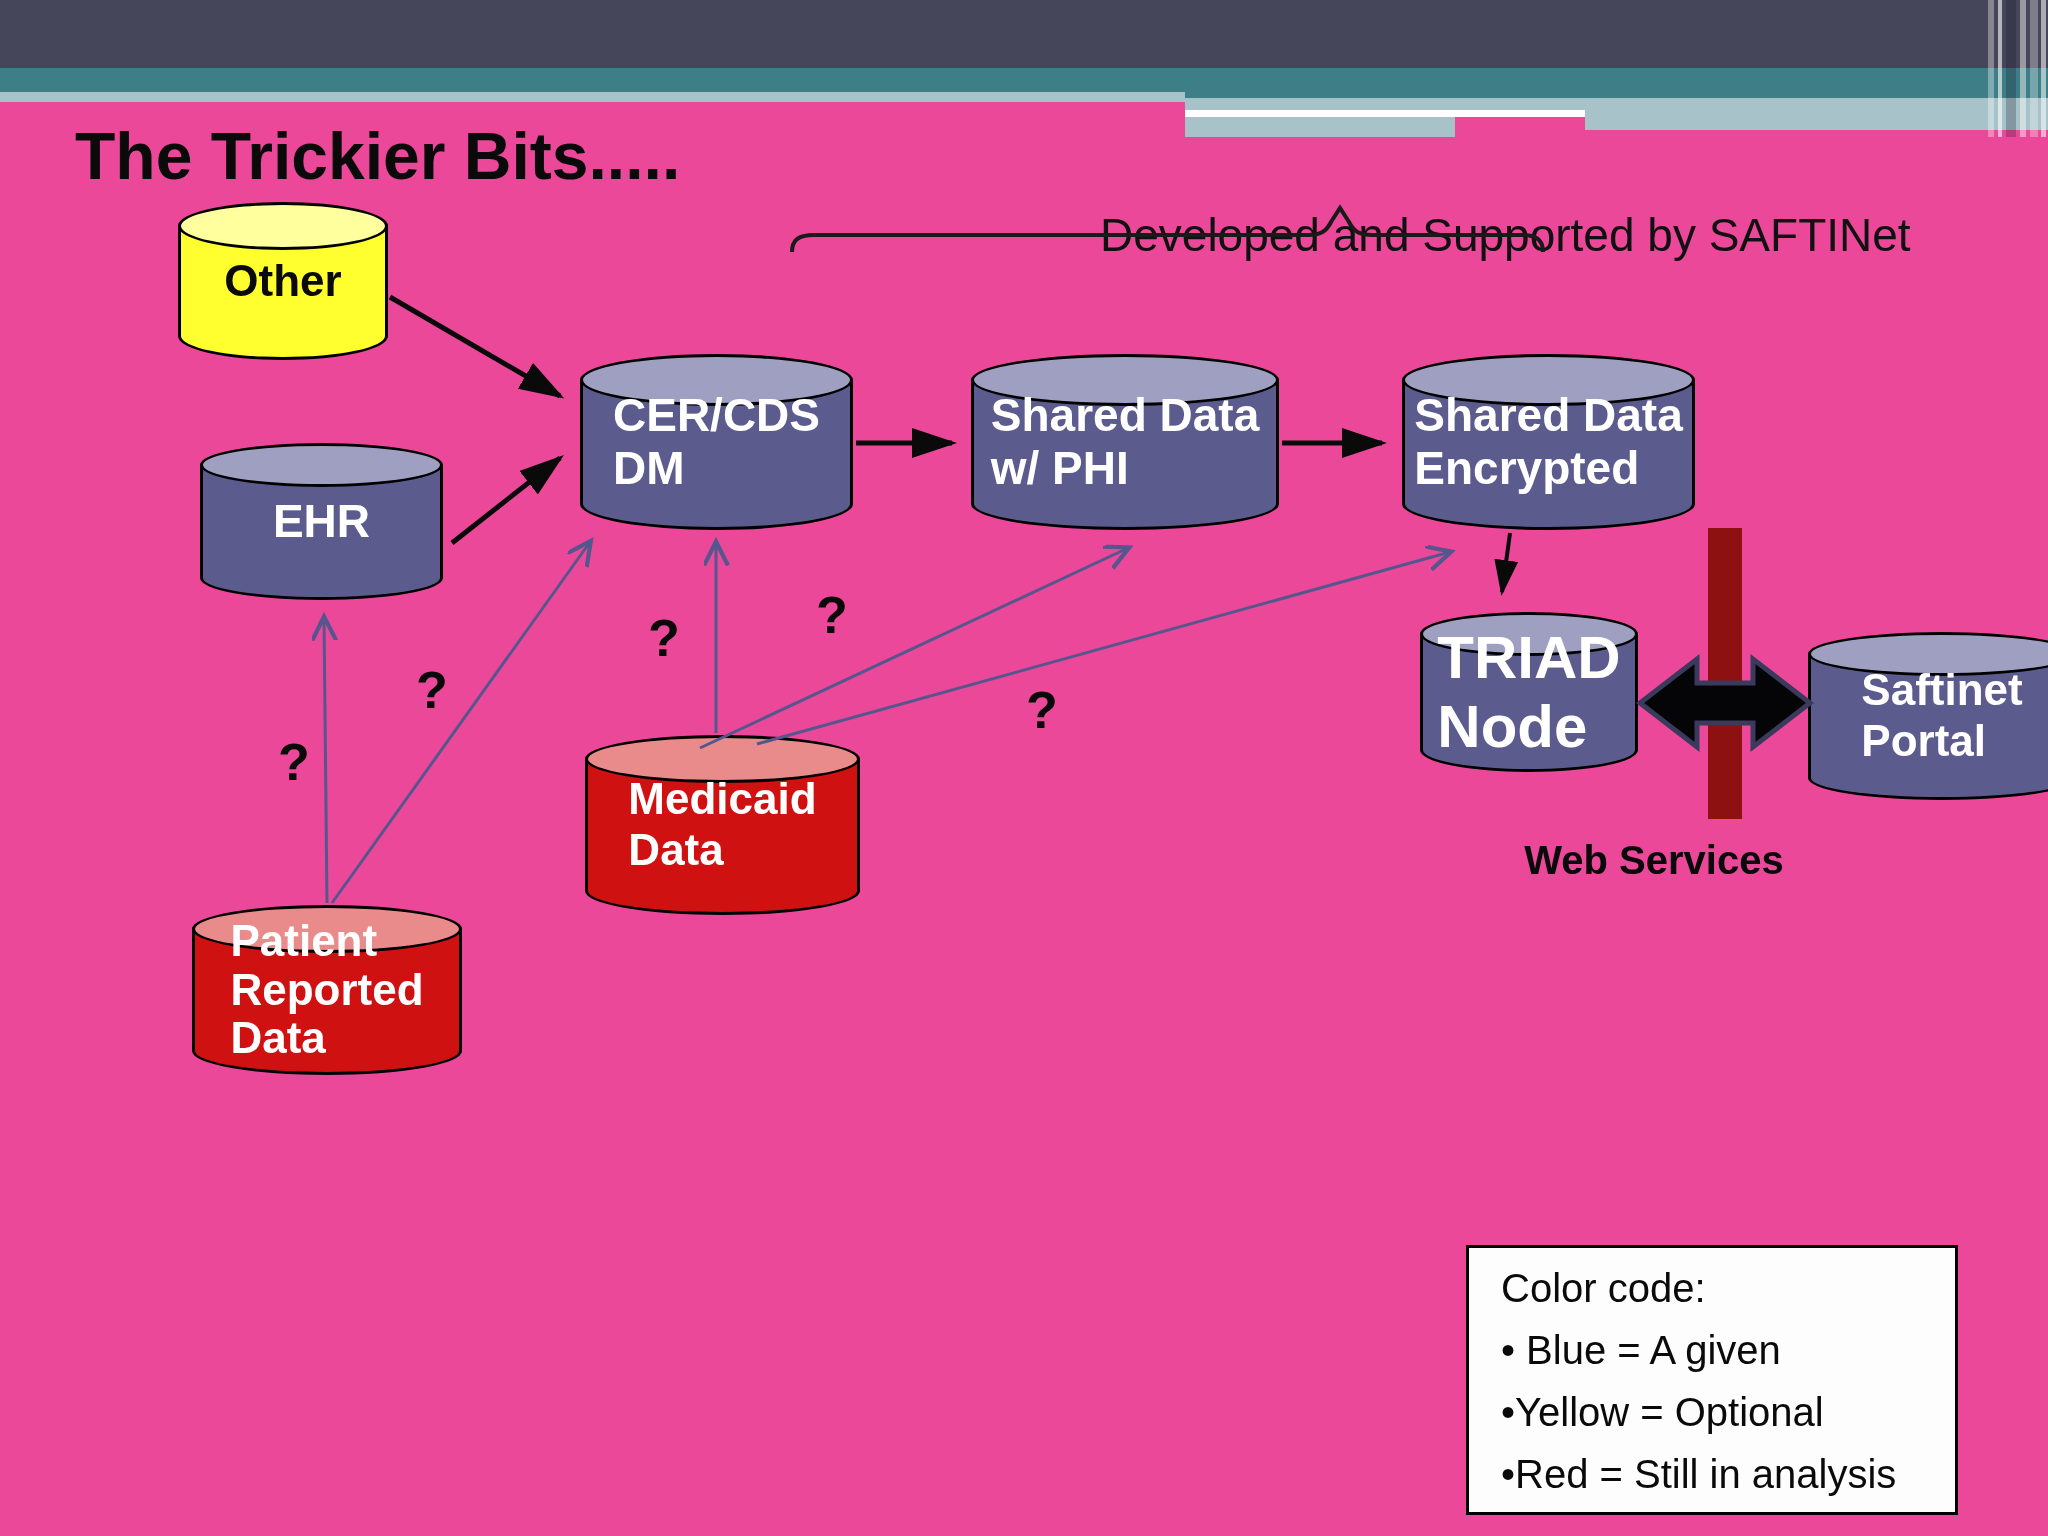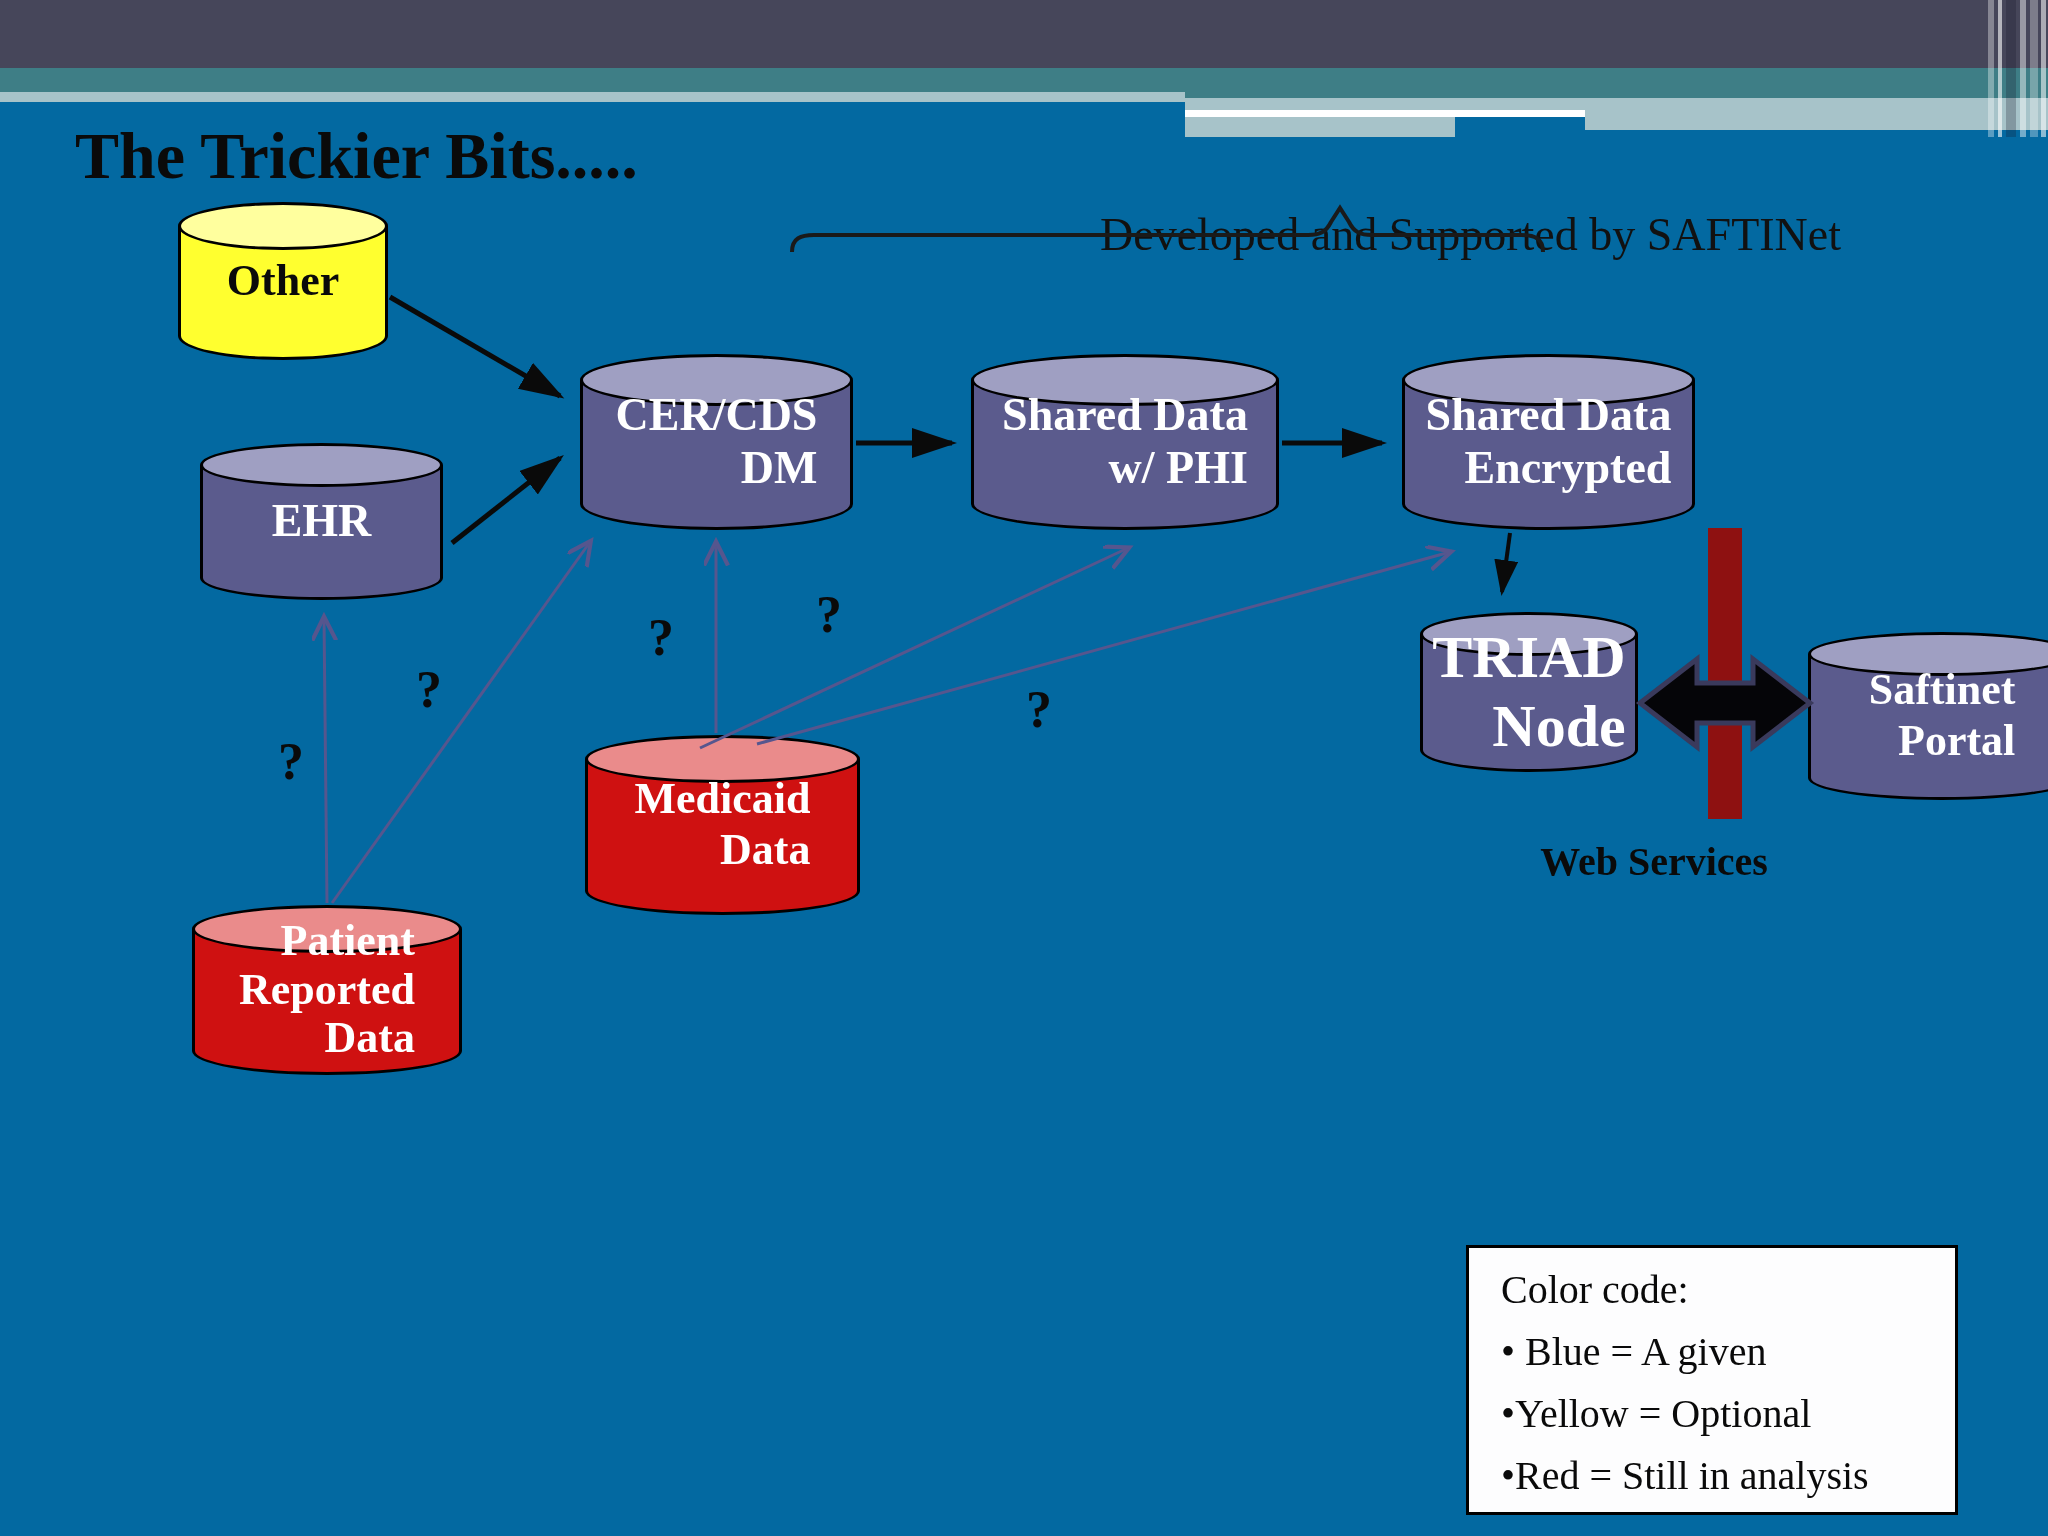--- a/index.html
+++ b/index.html
@@ -1,17 +1,17 @@
 <!DOCTYPE html>
 <html><head>
 <meta charset="utf-8">
 <style>
   html,body{margin:0;padding:0;background:#fff;}
-  .slide{position:relative;width:2048px;height:1536px;background:#0369a1;overflow:hidden;
-         font-family:Liberation Serif, serif;}
+  .slide{position:relative;width:2048px;height:1536px;background:#ec4899;overflow:hidden;
+         font-family:Liberation Sans, sans-serif;}
 
   
   .hdr{position:absolute;}
   .hdr-dark{left:0;top:0;width:2048px;height:68px;background:#46465a;}
   .hdr-teal{left:0;top:68px;width:2048px;height:24px;background:#3e7e86;}
   .hdr-light{left:0;top:92px;width:1185px;height:10px;background:#a7c3c9;}
   .hdr-teal2{left:1185px;top:68px;width:863px;height:30px;background:#3e7e86;}
   .hdr-light2{left:1185px;top:98px;width:863px;height:12px;background:#a7c3c9;}
   .hdr-white{left:1185px;top:110px;width:400px;height:7px;background:#ffffff;}
   .hdr-light3{left:1185px;top:117px;width:270px;height:20px;background:#a7c3c9;}
@@ -29,21 +29,21 @@
 
   
   .cyl{position:absolute;z-index:2;}
   .cyl .bot,.cyl .top{position:absolute;left:0;right:0;height:calc(2*var(--ry));
       border:3px solid #000;border-radius:50%;box-sizing:border-box;}
   .cyl .bot{bottom:0;background:var(--body);}
   .cyl .mid{position:absolute;left:0;right:0;top:var(--ry);bottom:var(--ry);
       background:var(--body);border-left:3px solid #000;border-right:3px solid #000;box-sizing:border-box;}
   .cyl .top{top:0;background:var(--cap);}
   .cyl .lbl{position:absolute;left:0;right:0;top:var(--ry);bottom:var(--ry);
-      display:flex;align-items:center;justify-content:center;text-align:right;
+      display:flex;align-items:center;justify-content:center;text-align:left;
       white-space:pre-line;font-weight:bold;color:#fff;line-height:1.15;z-index:3;}
   .cyl.yellow .lbl{color:#0a0a0a;}
 
   
   .redbar{position:absolute;left:1708px;top:528px;width:34px;height:291px;background:#8e1111;z-index:3;}
   .overlay{position:absolute;left:0;top:0;z-index:5;pointer-events:none;}
   .legend{position:absolute;left:1466px;top:1245px;width:492px;height:270px;
           border:3px solid #000;box-sizing:border-box;background:#fdfdfe;z-index:4;}
   .legend .ln{position:absolute;left:32px;font-size:40px;color:#0a0a0a;white-space:nowrap;}
 </style>

